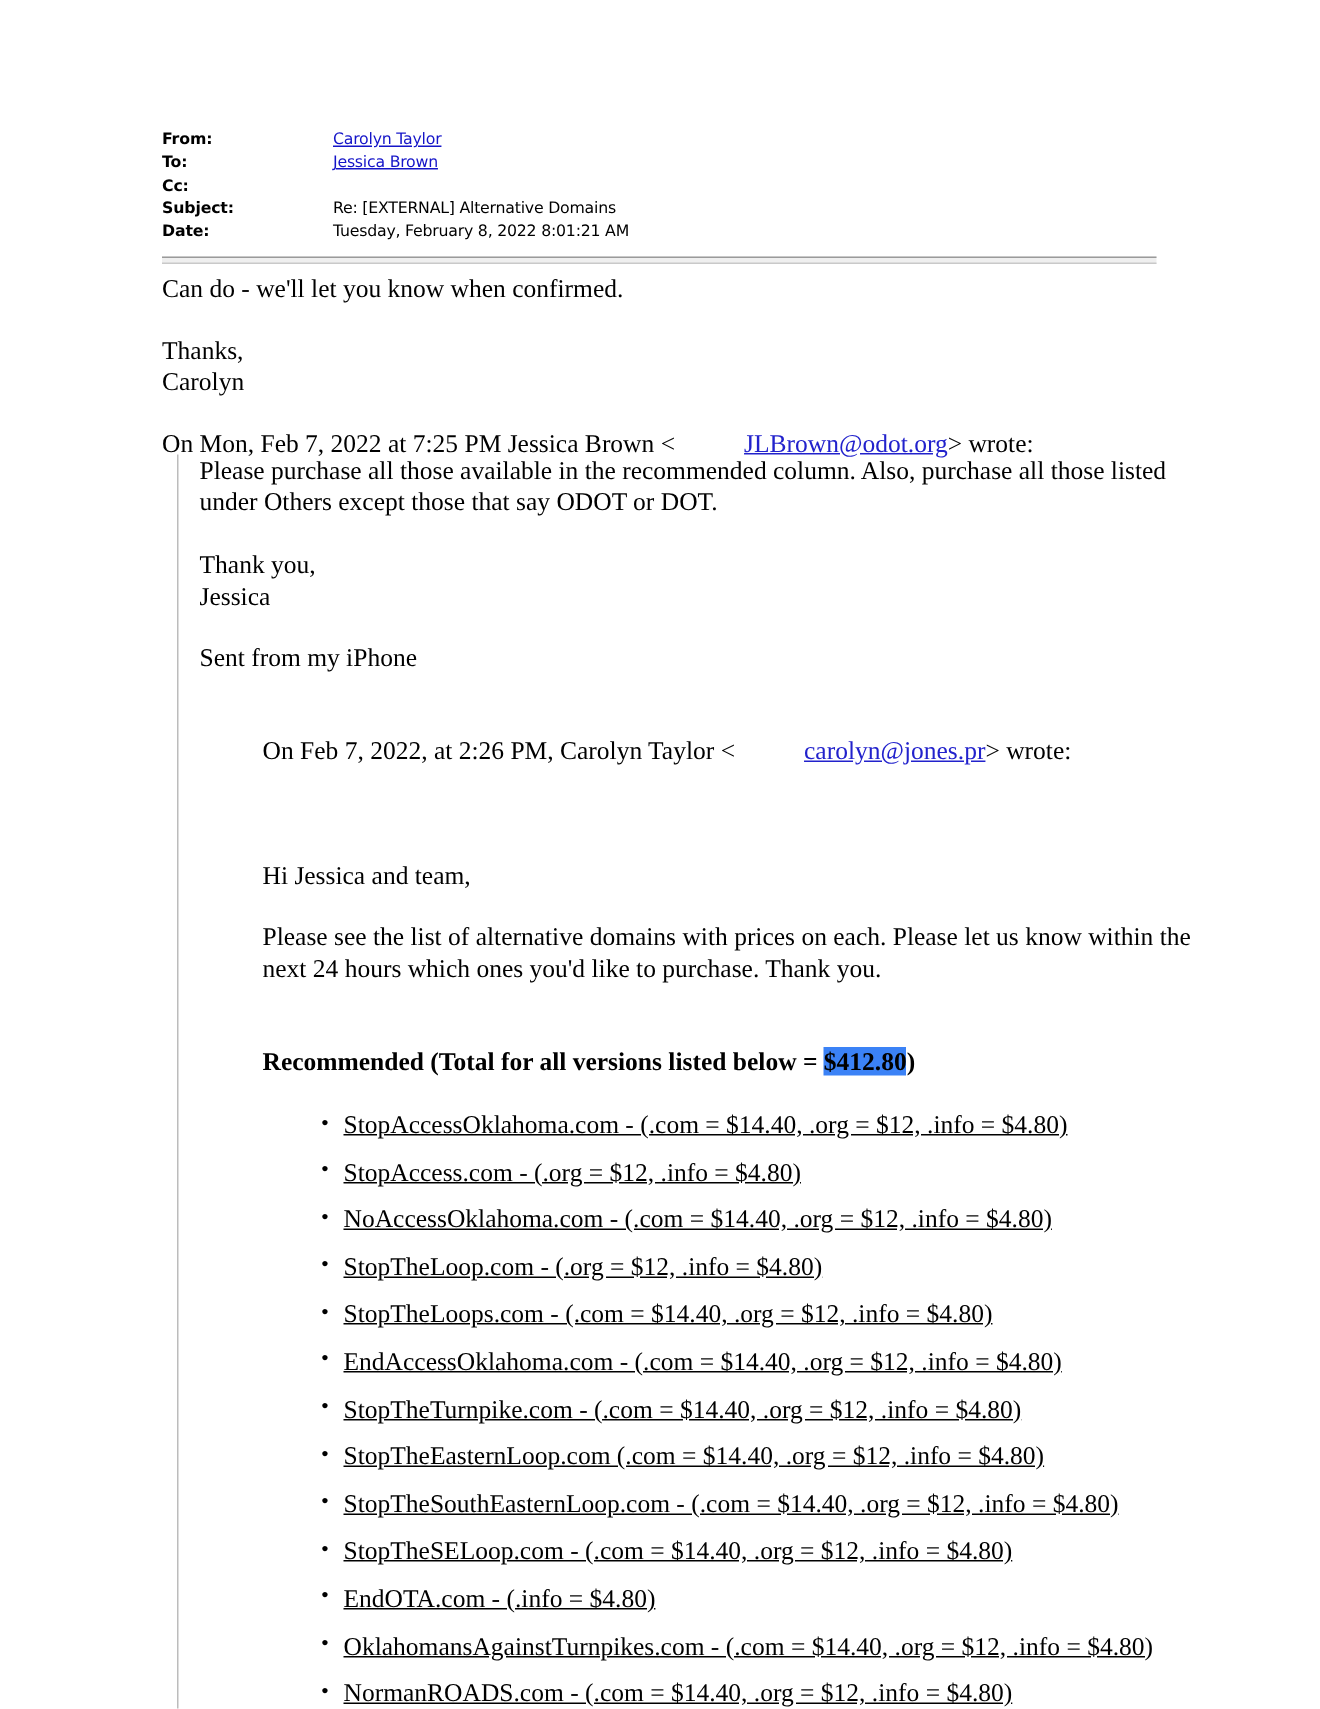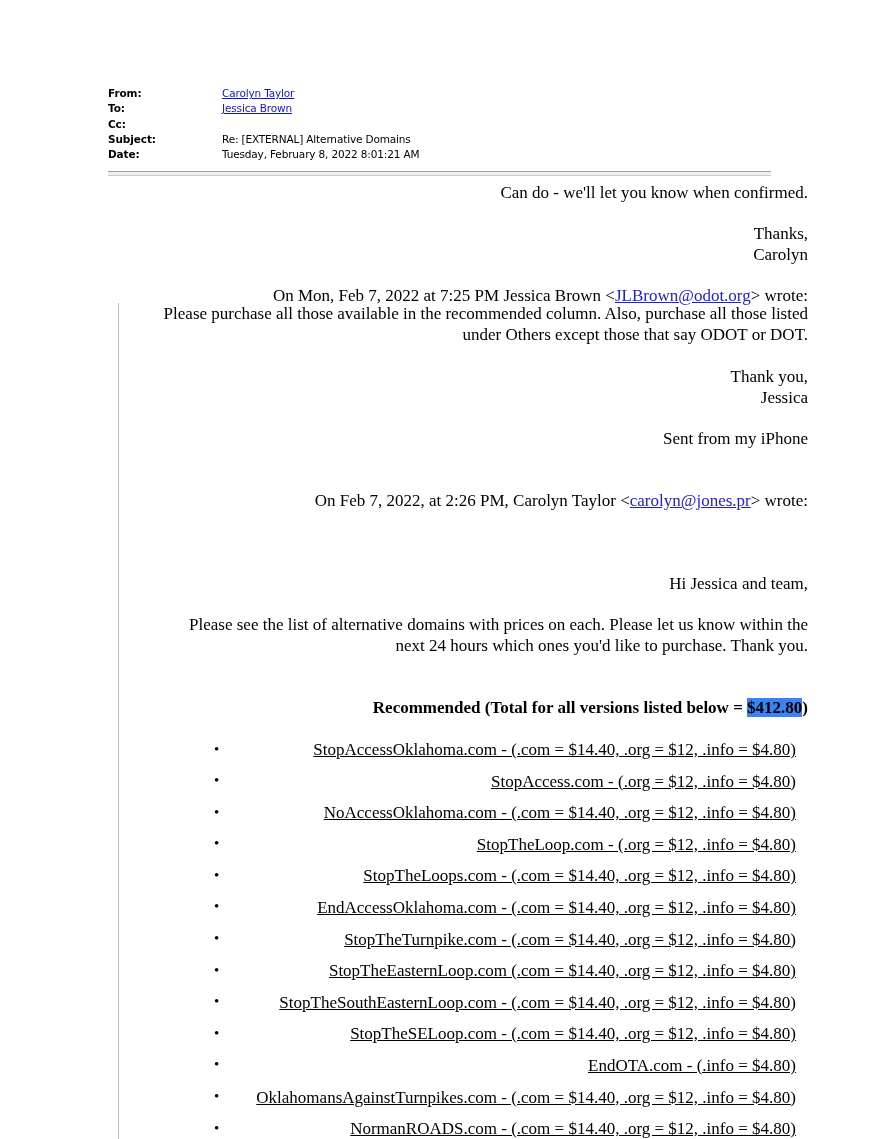--- a/index.html
+++ b/index.html
@@ -67,31 +67,31 @@
   }
 
   
   .body-wrap {
     position: absolute;
     left: 108px;
     top: 183px;
     width: 700px;
     font-size: 17px;
     line-height: 20.5px;
-    text-align: right;
   }
   p {
     margin: 0;
   }
   .spacer-line { height: 20.5px; }
   .spacer-half { height: 10px; }
 
   a.mail {
     color: #2222cc;
     text-decoration: underline;
+    margin-left: 46px;
   }
 
   
   .quote1 {
     position: absolute;
     left: 10px;
     top: 120px;
     width: 690px;
     border-left: 1.5px solid #bcbcbc;
     padding-left: 14px;

